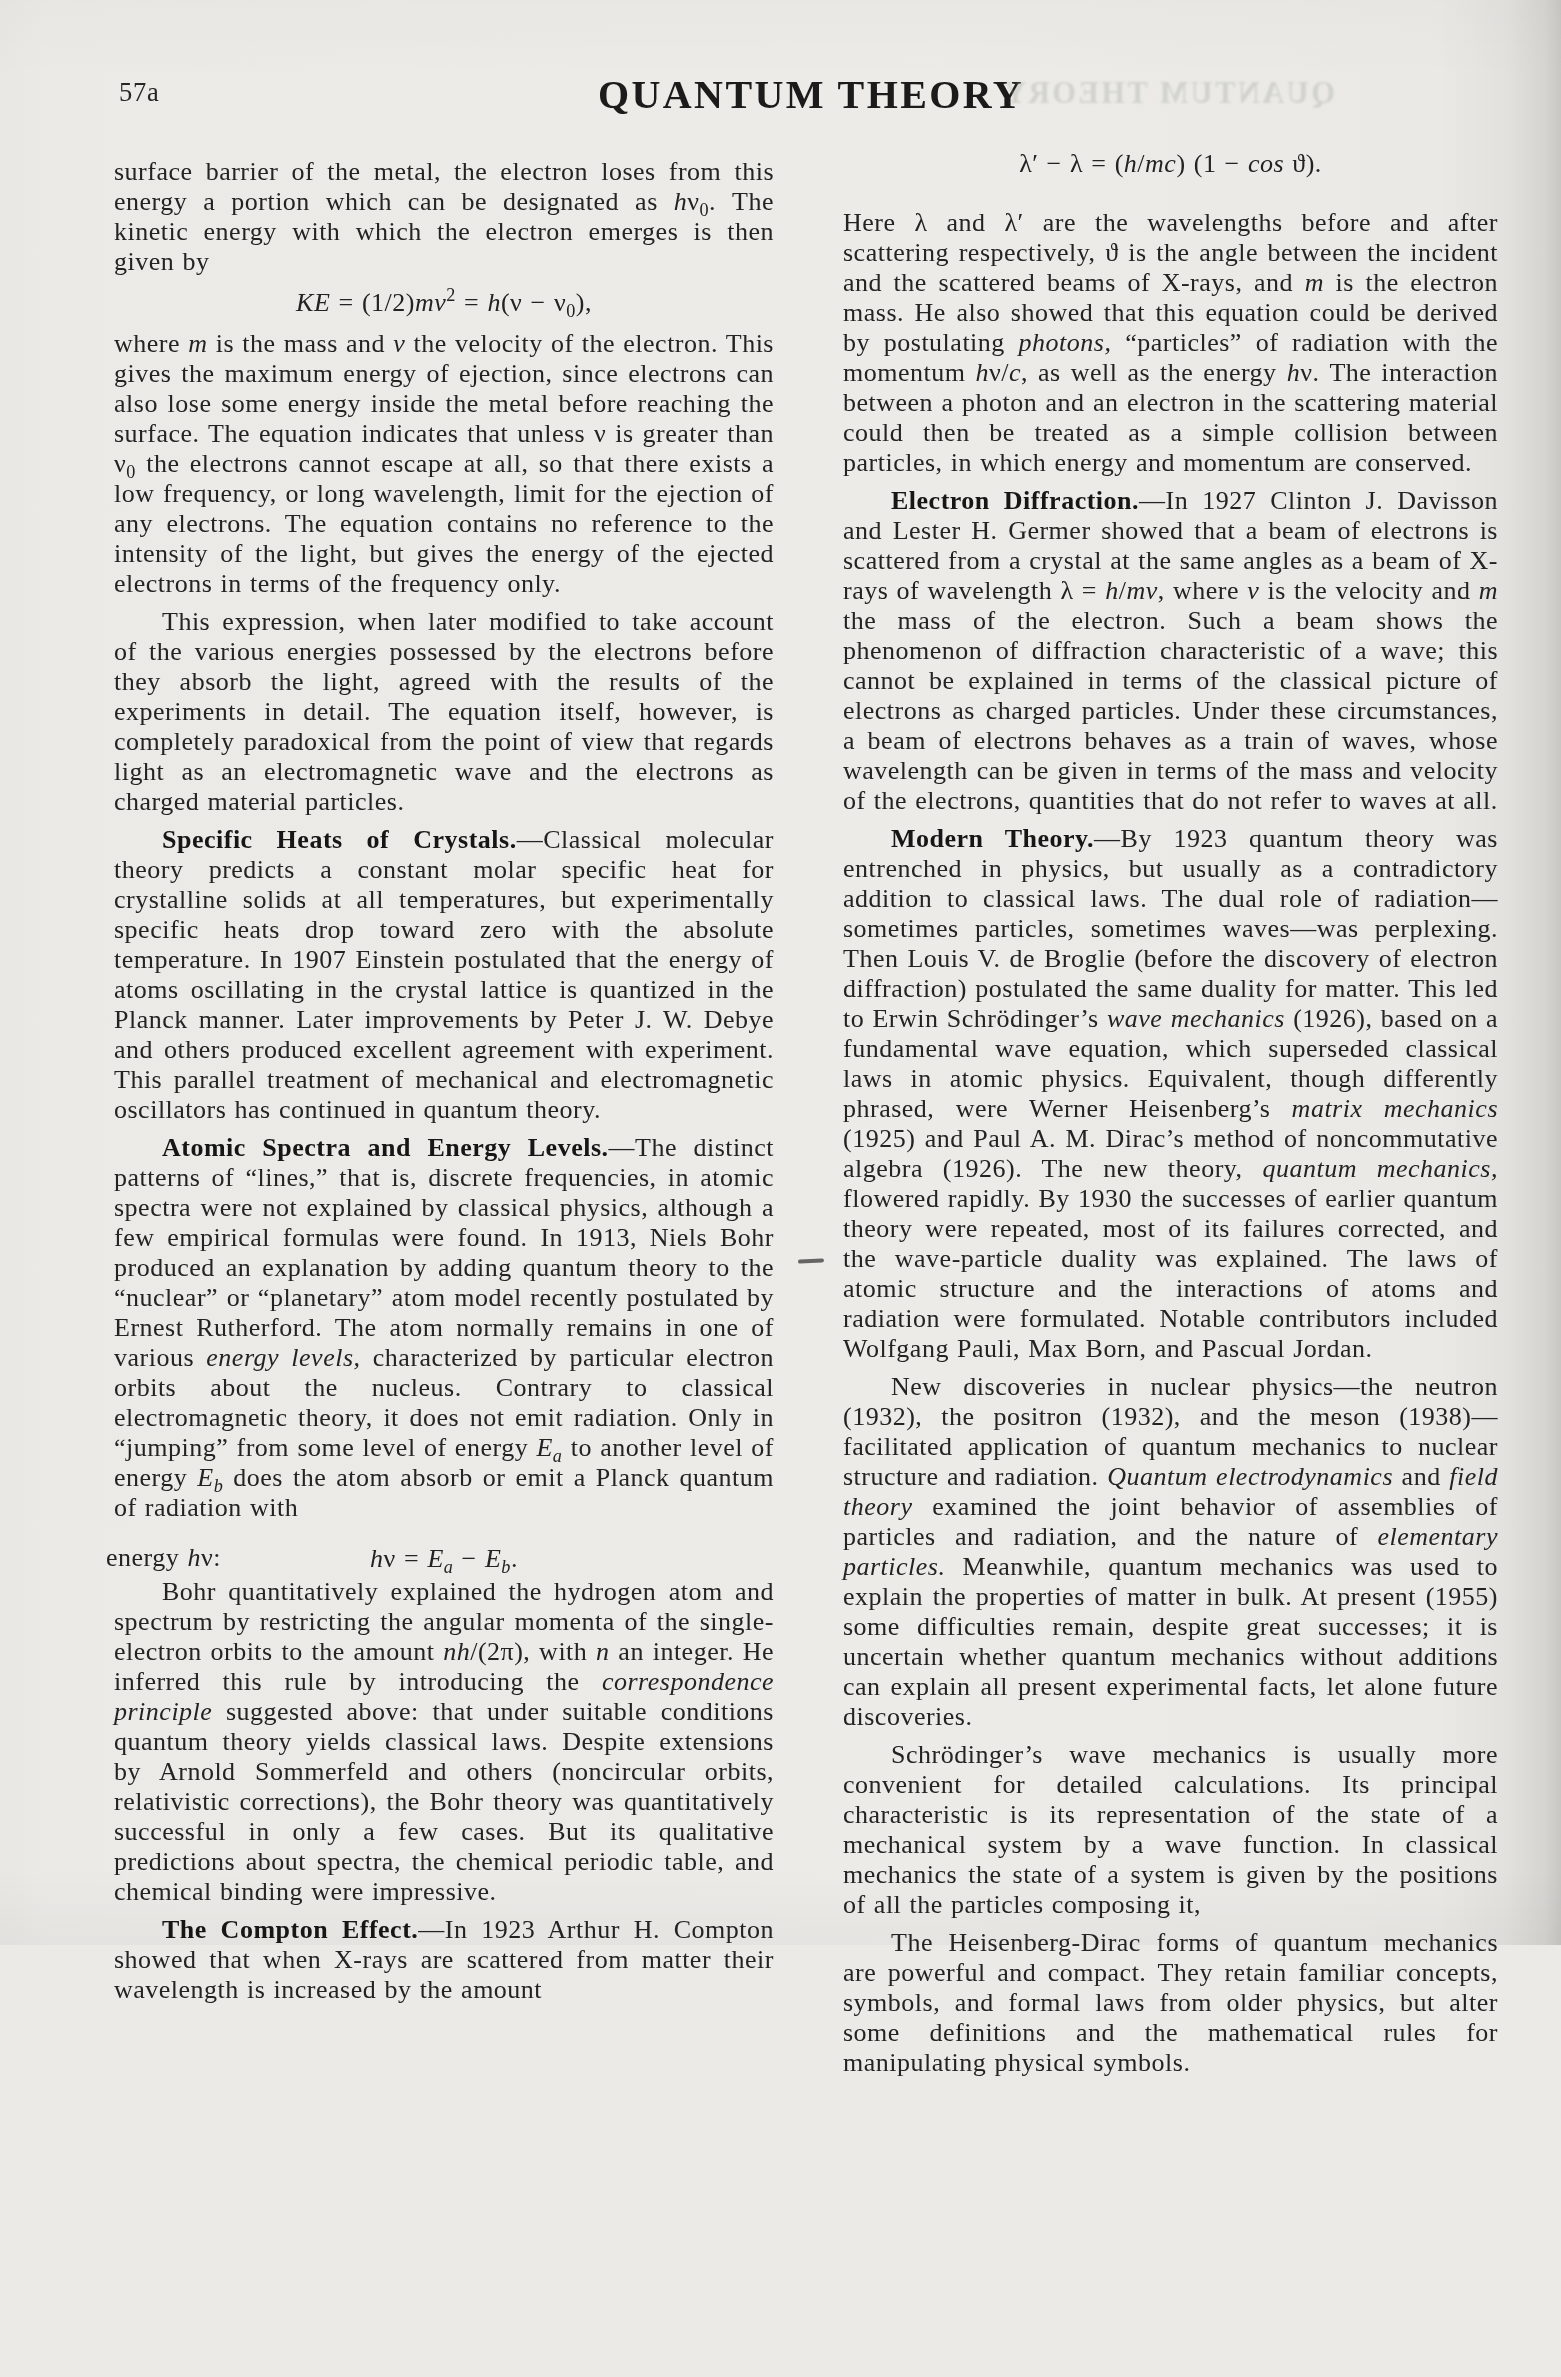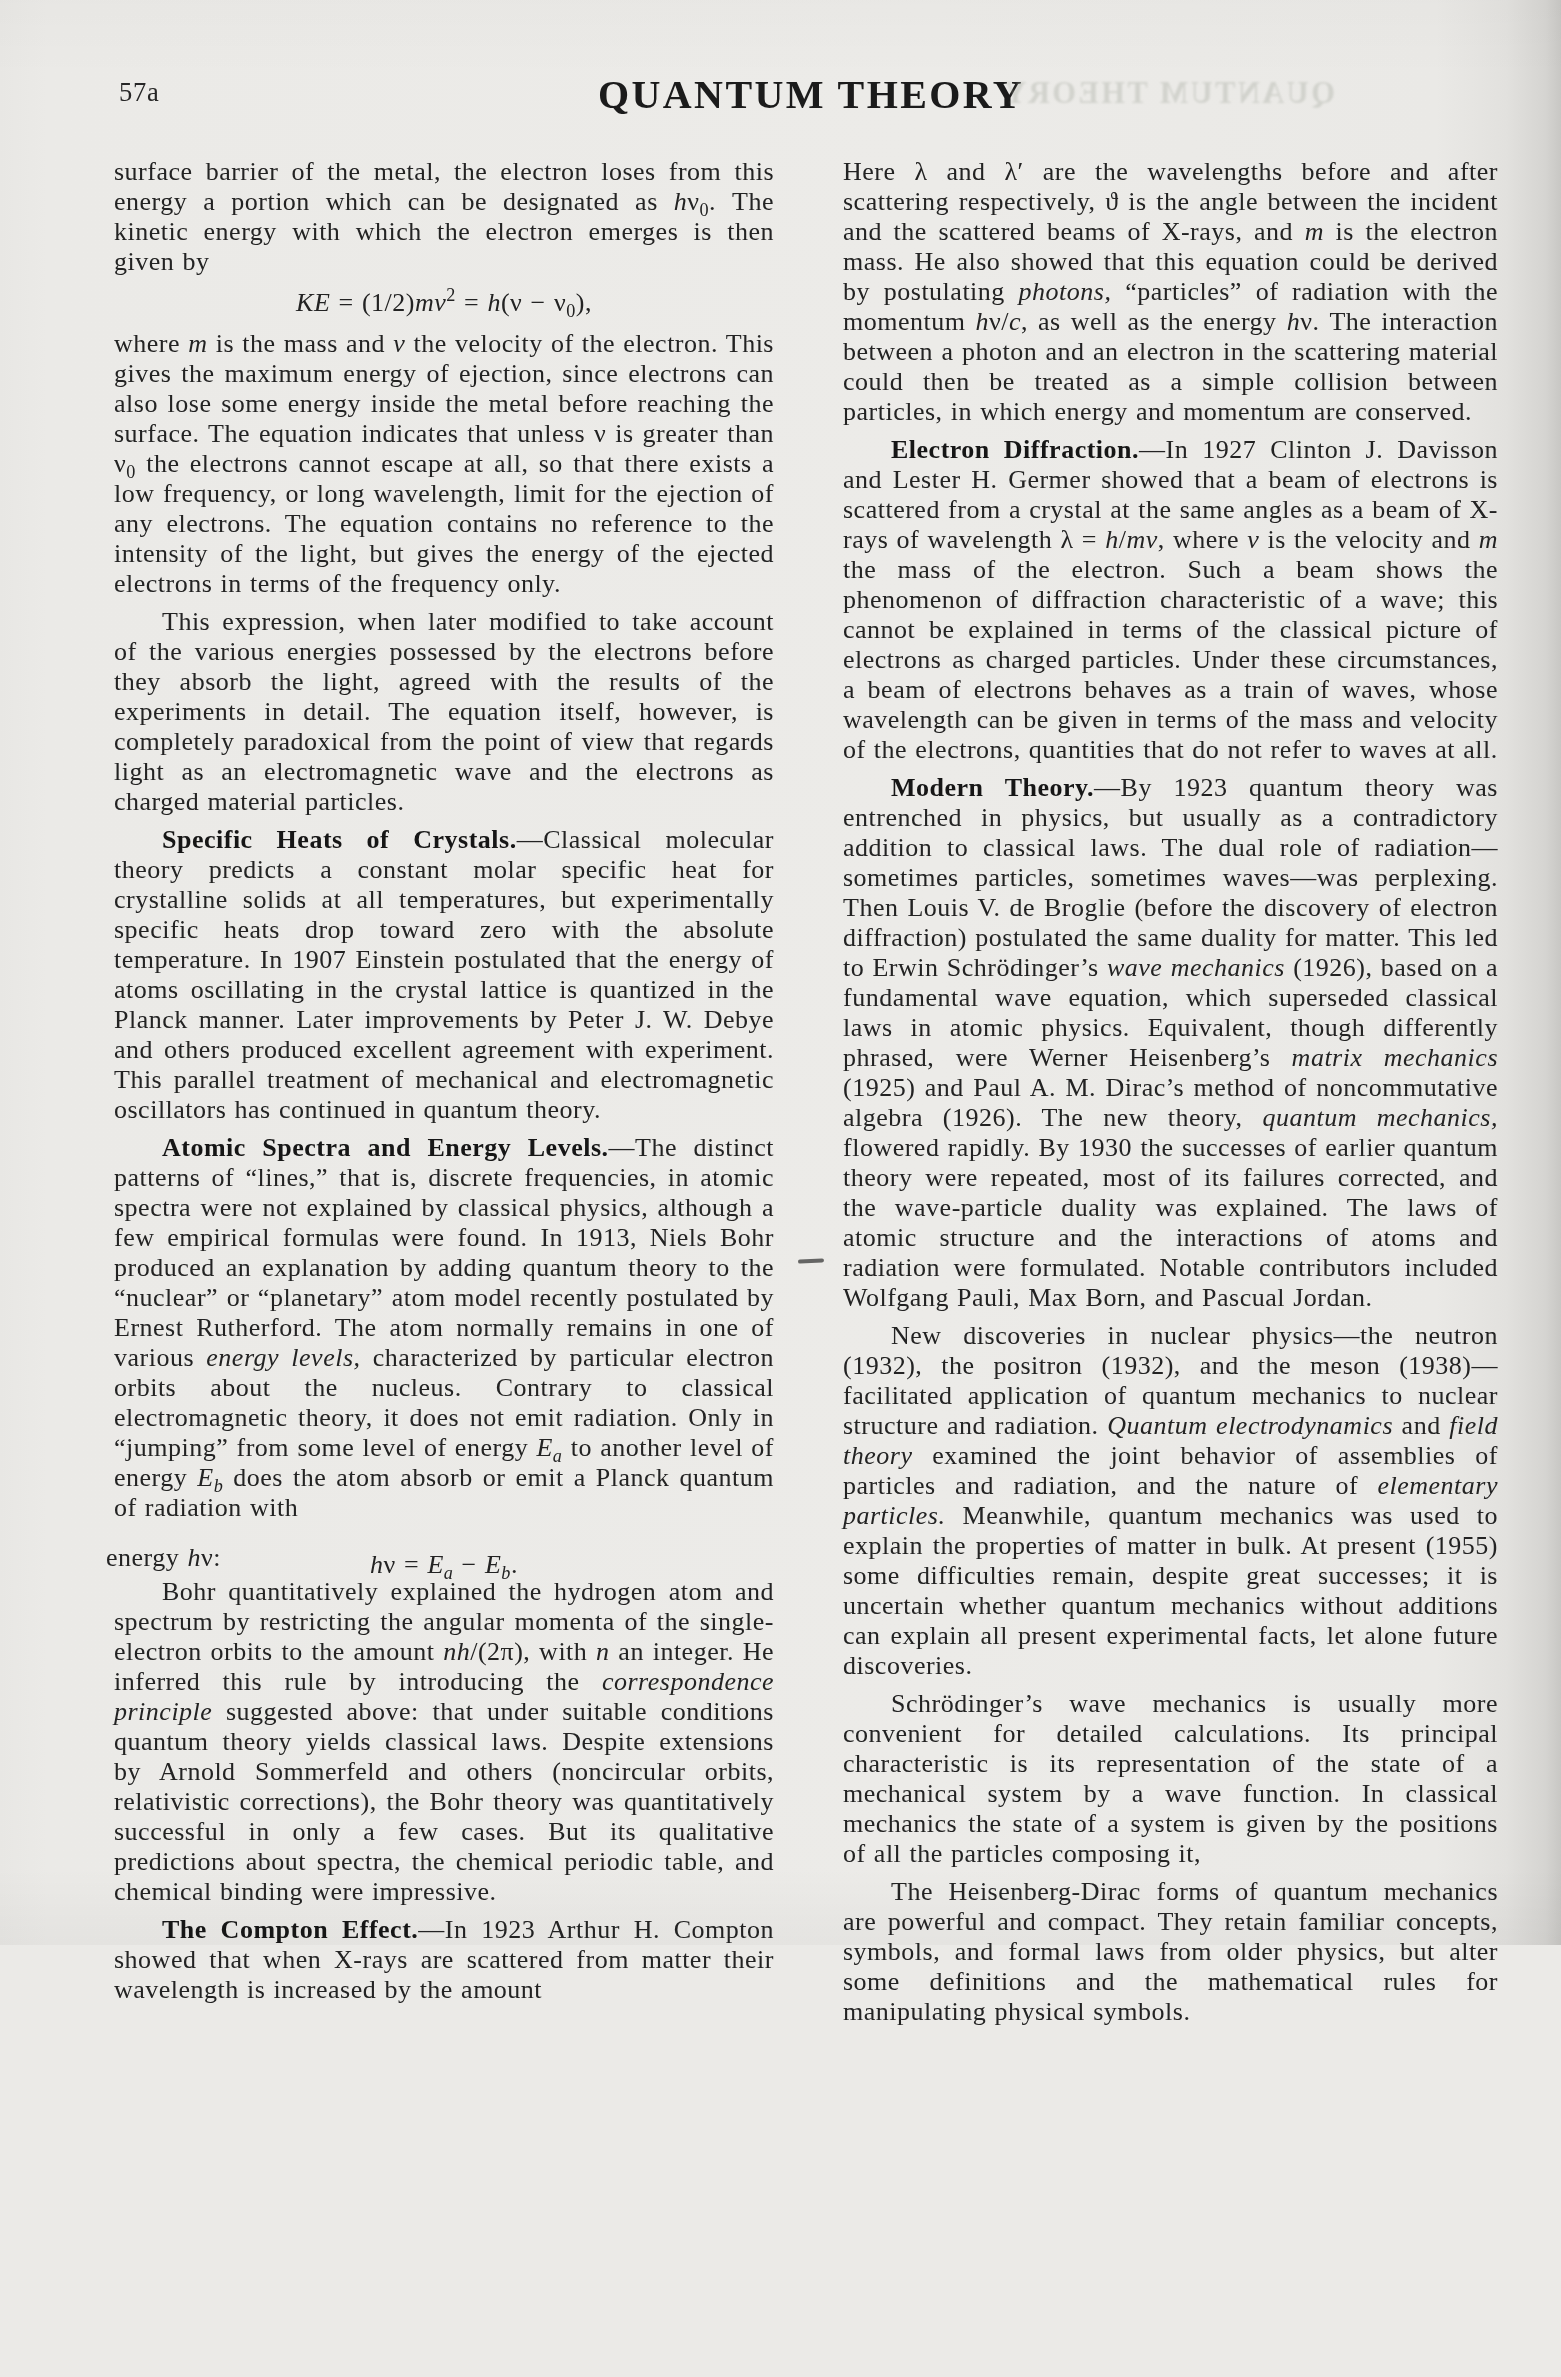--- a/index.html
+++ b/index.html
@@ -81,21 +81,21 @@
   .col p b { font-weight: 700; color: #161616; }
   .col p i { font-style: italic; }
   sub, sup { font-size: 70%; line-height: 0; }
   
   .eqline {
     position: relative;
     height: 30px;
     margin: 0 0 16px 0;
   }
   .eqline .eq-label { position: absolute; left: 0; top: 12px; }
-  .eqline .eq-center { position: absolute; left: 0; right: 0; top: 19px; text-align: center; }
+  .eqline .eq-center { position: absolute; left: 0; right: 0; top: 13px; text-align: center; }
   
   .artifact-dash {
     position: absolute;
     left: 798px;
     top: 1259px;
     width: 26px;
     height: 4px;
     background: #4e4e4c;
     border-radius: 2.4px;
     transform: rotate(-3deg);
@@ -120,20 +120,21 @@
     <p class="ind"><b>Atomic Spectra and Energy Levels.</b>—The distinct patterns of “lines,” that is, discrete frequencies, in atomic spectra were not explained by classical physics, although a few empirical formulas were found. In 1913, Niels Bohr produced an explanation by adding quantum theory to the “nuclear” or “planetary” atom model recently postulated by Ernest Rutherford. The atom normally remains in one of various <i>energy levels,</i> characterized by particular electron orbits about the nucleus. Contrary to classical electromagnetic theory, it does not emit radiation. Only in “jumping” from some level of energy <i>E<sub>a</sub></i> to another level of energy <i>E<sub>b</sub></i> does the atom absorb or emit a Planck quantum of radiation with</p>
     <div class="eqline">
       <span class="eq-label">energy <i>h</i>ν:</span>
       <span class="eq-center"><i>h</i>ν = <i>E<sub>a</sub></i> − <i>E<sub>b</sub></i>.</span>
     </div>
     <p class="ind">Bohr quantitatively explained the hydrogen atom and spectrum by restricting the angular momenta of the single-electron orbits to the amount <i>nh</i>/(2π), with <i>n</i> an integer. He inferred this rule by introducing the <i>correspondence principle</i> suggested above: that under suitable conditions quantum theory yields classical laws. Despite extensions by Arnold Sommerfeld and others (noncircular orbits, relativistic corrections), the Bohr theory was quantitatively successful in only a few cases. But its qualitative predictions about spectra, the chemical periodic table, and chemical binding were impressive.</p>
     <p class="ind"><b>The Compton Effect.</b>—In 1923 Arthur H. Compton showed that when X-rays are scattered from matter their wavelength is increased by the amount</p>
   </section>
 
   <section class="col col-right">
+    <p class="eq eq-top">λ′ − λ = (<i>h</i>/<i>mc</i>) (1 − <i>cos</i> ϑ).</p>
     <p>Here λ and λ′ are the wavelengths before and after scattering respectively, ϑ is the angle between the incident and the scattered beams of X-rays, and <i>m</i> is the electron mass. He also showed that this equation could be derived by postulating <i>photons,</i> “particles” of radiation with the momentum <i>h</i>ν/<i>c</i>, as well as the energy <i>h</i>ν. The interaction between a photon and an electron in the scattering material could then be treated as a simple collision between particles, in which energy and momentum are conserved.</p>
     <p class="ind"><b>Electron Diffraction.</b>—In 1927 Clinton J. Davisson and Lester H. Germer showed that a beam of electrons is scattered from a crystal at the same angles as a beam of X-rays of wavelength λ = <i>h</i>/<i>mv</i>, where <i>v</i> is the velocity and <i>m</i> the mass of the electron. Such a beam shows the phenomenon of diffraction characteristic of a wave; this cannot be explained in terms of the classical picture of electrons as charged particles. Under these circumstances, a beam of electrons behaves as a train of waves, whose wavelength can be given in terms of the mass and velocity of the electrons, quantities that do not refer to waves at all.</p>
     <p class="ind"><b>Modern Theory.</b>—By 1923 quantum theory was entrenched in physics, but usually as a contradictory addition to classical laws. The dual role of radiation—sometimes particles, sometimes waves—was perplexing. Then Louis V. de Broglie (before the discovery of electron diffraction) postulated the same duality for matter. This led to Erwin Schrödinger’s <i>wave mechanics</i> (1926), based on a fundamental wave equation, which superseded classical laws in atomic physics. Equivalent, though differently phrased, were Werner Heisenberg’s <i>matrix mechanics</i> (1925) and Paul A. M. Dirac’s method of noncommutative algebra (1926). The new theory, <i>quantum mechanics,</i> flowered rapidly. By 1930 the successes of earlier quantum theory were repeated, most of its failures corrected, and the wave-particle duality was explained. The laws of atomic structure and the interactions of atoms and radiation were formulated. Notable contributors included Wolfgang Pauli, Max Born, and Pascual Jordan.</p>
     <p class="ind">New discoveries in nuclear physics—the neutron (1932), the positron (1932), and the meson (1938)—facilitated application of quantum mechanics to nuclear structure and radiation. <i>Quantum electrodynamics</i> and <i>field theory</i> examined the joint behavior of assemblies of particles and radiation, and the nature of <i>elementary particles.</i> Meanwhile, quantum mechanics was used to explain the properties of matter in bulk. At present (1955) some difficulties remain, despite great successes; it is uncertain whether quantum mechanics without additions can explain all present experimental facts, let alone future discoveries.</p>
     <p class="ind">Schrödinger’s wave mechanics is usually more convenient for detailed calculations. Its principal characteristic is its representation of the state of a mechanical system by a wave function. In classical mechanics the state of a system is given by the positions of all the particles composing it,</p>
     <p class="ind">The Heisenberg-Dirac forms of quantum mechanics are powerful and compact. They retain familiar concepts, symbols, and formal laws from older physics, but alter some definitions and the mathematical rules for manipulating physical symbols.</p>
   </section>
 
   <div class="artifact-dash"></div>
 

